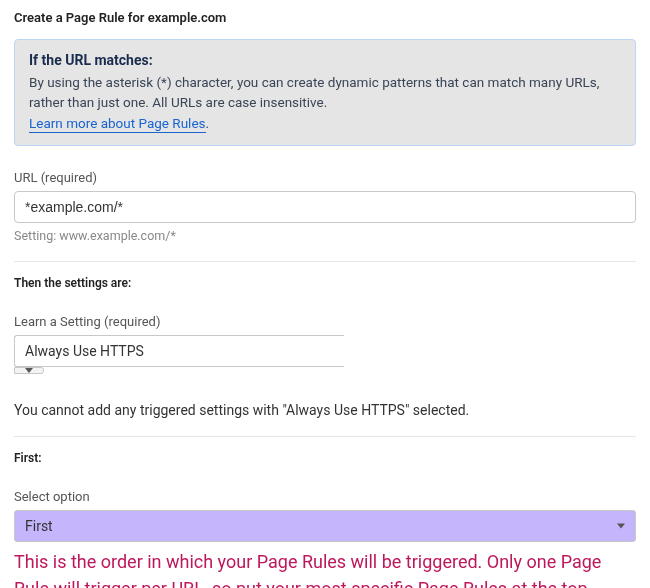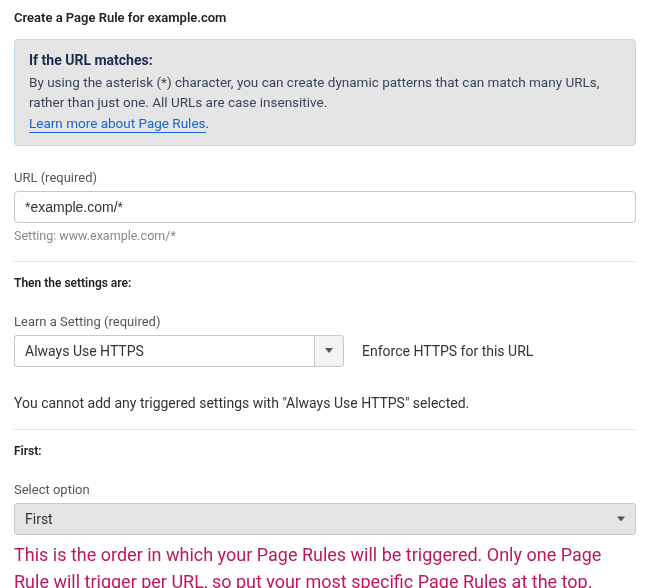--- a/index.html
+++ b/index.html
@@ -72,20 +72,21 @@
       margin-bottom: 14px;
     }
     .setting-row {
       display: flex;
       align-items: center;
       gap: 18px;
     }
     .select-combo {
       display: flex;
       width: 330px;
+      flex-direction: column;
     }
     .select-value {
       flex: 1;
       border: 1px solid #c8c8c8;
       border-right: none;
       border-radius: 3px 0 0 3px;
       padding: 7px 10px;
       font-size: 14px;
       color: #333;
       background: #fff;
@@ -113,21 +114,21 @@
     .notice {
       font-size: 14px;
       color: #333;
       margin-top: 28px;
     }
     .full-select {
       position: relative;
       width: 100%;
       border: 1px solid #c8c8c8;
       border-radius: 3px;
-      background: #e5e5e5;
+      background: #c4b5fd;
       padding: 7px 10px;
       font-size: 14px;
       color: #333;
       cursor: pointer;
     }
     .full-select .caret-down {
       position: absolute;
       right: 10px;
       top: 50%;
       transform: translateY(-50%);
@@ -163,21 +164,20 @@
 
 <div class="section-heading">Then the settings are:</div>
 <div class="field-label">Learn a Setting (required)</div>
 <div class="setting-row">
   <div class="select-combo">
     <div class="select-value">Always Use HTTPS</div>
     <div class="select-btn">
       <div class="caret-down"></div>
     </div>
   </div>
-  <div class="setting-desc">Enforce HTTPS for this URL</div>
 </div>
 <div class="notice">You cannot add any triggered settings with "Always Use HTTPS" selected.</div>
 
 <hr class="sep">
 
 <div class="section-heading">First:</div>
 <div class="field-label">Select option</div>
 <div class="full-select">
   <span>First</span>
   <div class="caret-down"></div>

